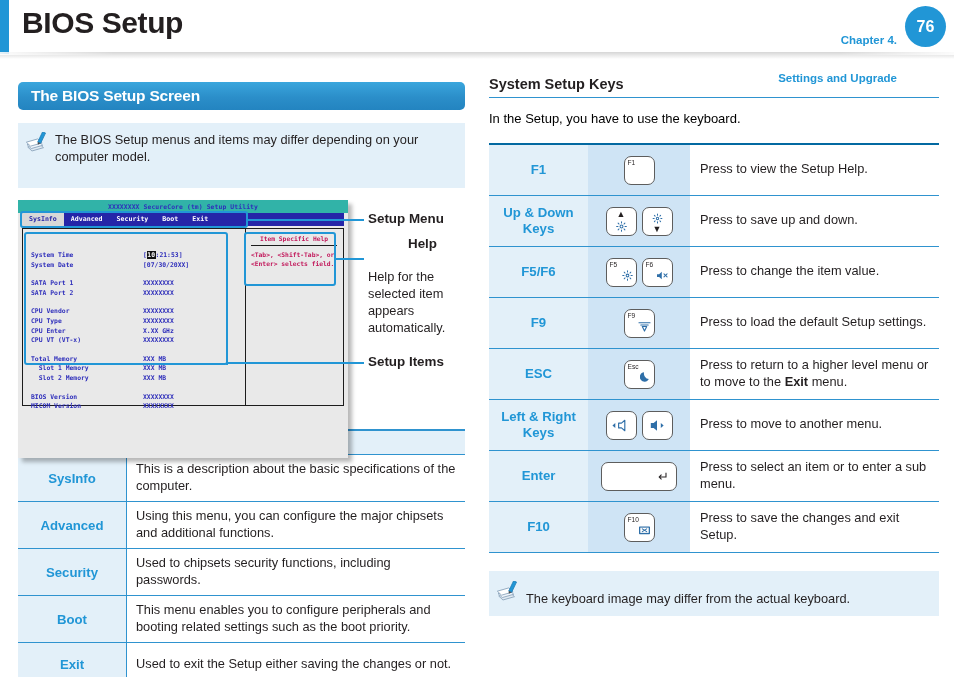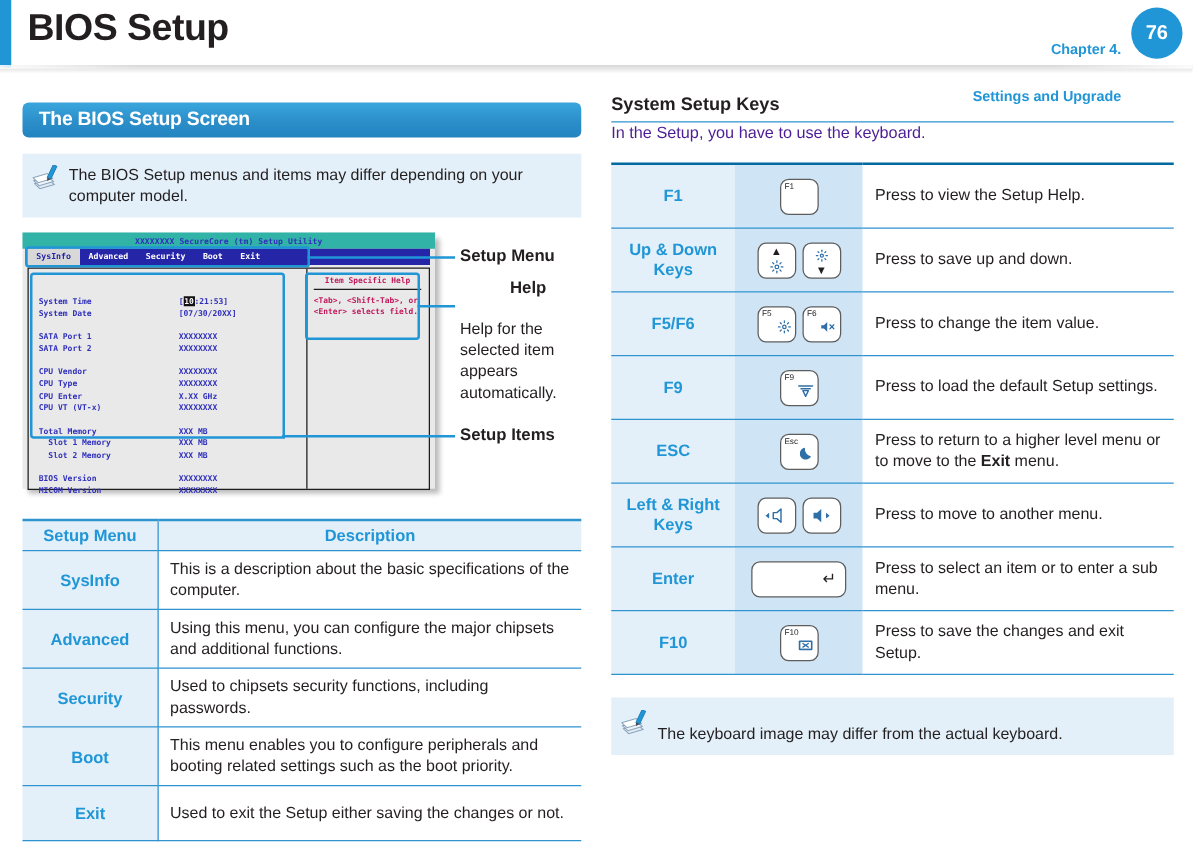--- a/index.html
+++ b/index.html
@@ -75,39 +75,39 @@
     padding-left: 13px;
     box-sizing: border-box;
     letter-spacing: -0.2px;
   }
 
   
   .note-box {
     margin-top: 13px;
     background: #e3f0f9;
     display: flex;
-    padding: 8px 10px 9px 8px;
+    padding: 8px 10px 23px 8px;
     box-sizing: border-box;
   }
   .note-icon { width: 27px; flex: 0 0 27px; padding-top: 1px; }
   .note-text {
     font-size: 12.8px; line-height: 17px; color: #231f20;
     padding-left: 2px;
   }
   .note-box.single { align-items: flex-end; padding-top: 9px; padding-bottom: 9px; }
 
   
   .bios-wrap {
     position: relative;
     margin-top: 12px;
     width: 447px; height: 216px;
   }
   .bios-shot {
     position: absolute; left: 0; top: 0;
-    width: 330px; height: 205px;
+    width: 330px; height: 258px;
     box-sizing: border-box;
     background: #e9e9e9;
     box-shadow: 4px 4px 4px rgba(0,0,0,0.28);
     font-family: "DejaVu Sans Mono", monospace;
   }
   .bios-titlebar {
     position: absolute; left: 0; top: 0;
     width: 330px; height: 13px;
     background: #31b3a8;
     color: #2f2fbb;
@@ -238,21 +238,22 @@
 
   
   .sub-heading {
     font-size: 14.5px; font-weight: bold; color: #231f20;
     padding-bottom: 5px;
     border-bottom: 1.6px solid #2f93cf;
     width: 450px;
     box-sizing: border-box;
   }
   .intro-text {
-    font-size: 13px; color: #4c1d95;
+    margin-top: 13px;
+    font-size: 13px; color: #000000;
   }
 
   
   .keys-table {
     margin-top: 17px;
     width: 450px;
     border-collapse: collapse;
     table-layout: fixed;
   }
   .keys-table tr { border-bottom: 1.3px solid #2f93cf; }

